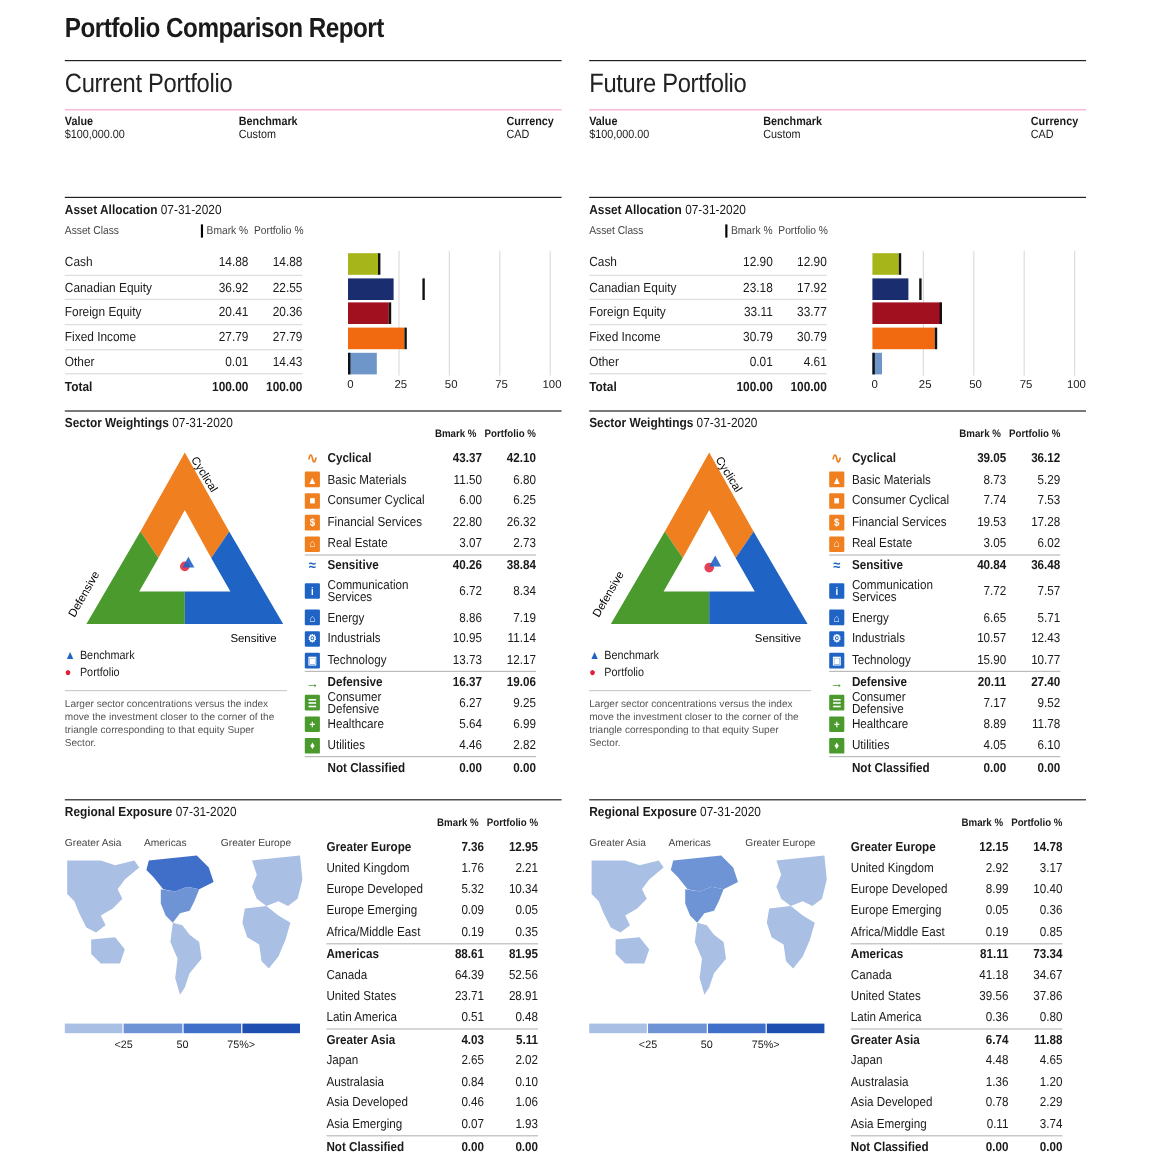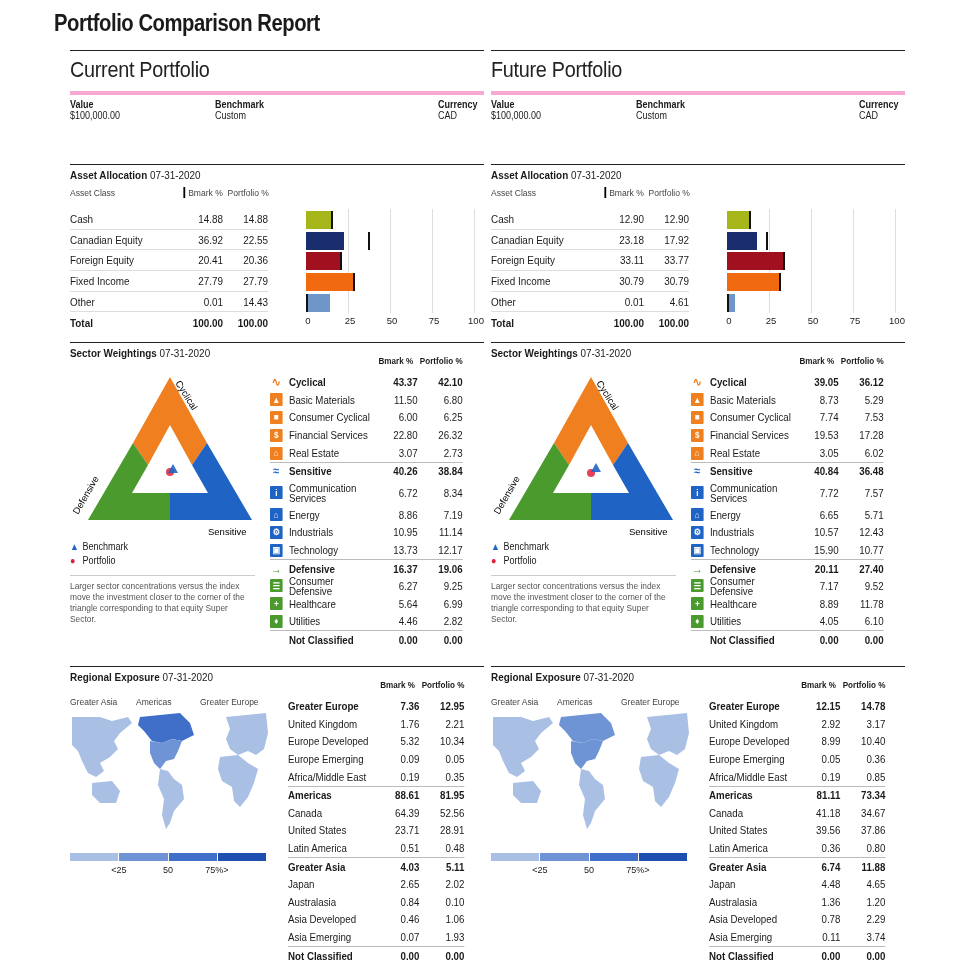--- a/index.html
+++ b/index.html
@@ -1,23 +1,23 @@
 <!DOCTYPE html>
 <html><head>
 <meta charset="utf-8">
 <style>
   * { box-sizing: border-box; margin: 0; padding: 0; }
   body { width: 967px; height: 975px; background: #fff; font-family: "Liberation Sans", sans-serif; color: #1a1a1a; position: relative; overflow: hidden; }
   .title { position: absolute; left: 54px; top: 10px; font-size: 23px; font-weight: bold; letter-spacing: -0.5px; transform: scaleX(0.88); transform-origin: left; }
   .col { position: absolute; top: 50px; width: 414px; }
-  .col.left { left: 70px; }
+  .col.left { left: 54px; }
   .col.right { left: 491px; }
   .topline { border-top: 1.5px solid #222; }
   .pname { font-size: 22px; font-weight: normal; margin-top: 6px; letter-spacing: -0.3px; transform: scaleX(0.9); transform-origin: left; color: #222; }
-  .meta { border-top: 4px solid #f9a8d4; margin-top: 8px; padding-top: 4px; display: flex; font-size: 10px; height: 60px; }
+  .meta { border-top: 1px solid #f9a8d4; margin-top: 8px; padding-top: 4px; display: flex; font-size: 10px; height: 60px; }
   .meta .m { transform: scaleX(0.9); transform-origin: left; }
   .meta .lbl { font-weight: bold; }
   .meta .m1 { width: 145px; }
   .meta .m2 { flex: 1; }
   .meta .m3 { width: 46px; }
   .section { position: absolute; left: 0; width: 414px; border-top: 1.5px solid #222; }
   .sec-title { font-size: 11px; padding-top: 4px; transform: scaleX(0.9); transform-origin: left; white-space: nowrap; }
   .sec-title b { font-weight: bold; }
   .cond { transform: scaleX(0.9); transform-origin: left; }
   

